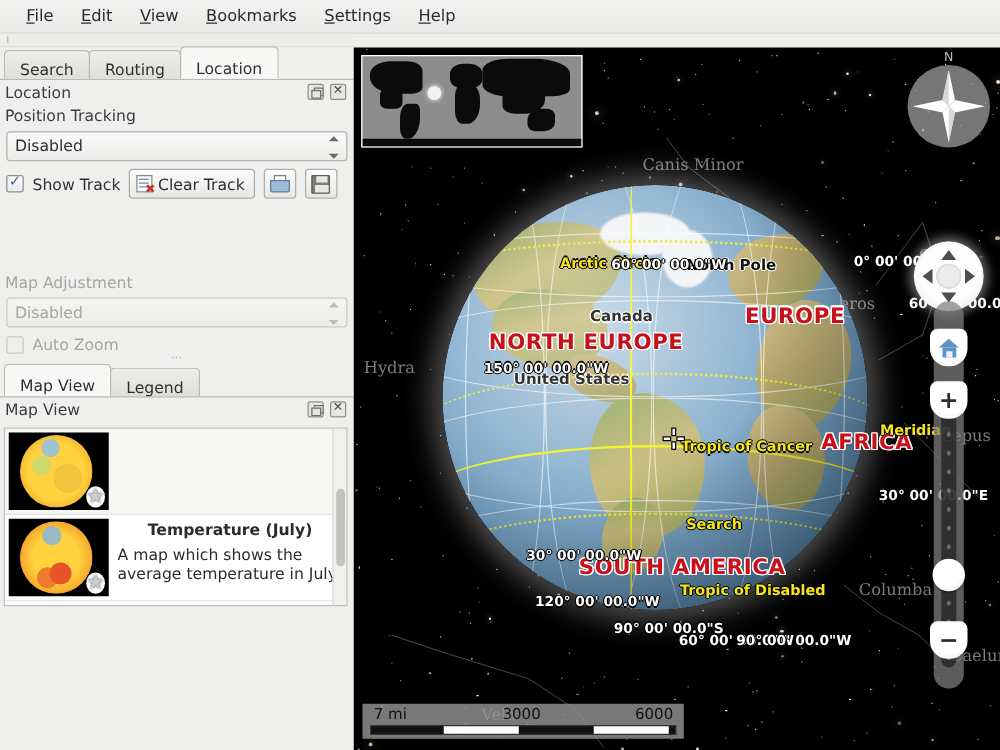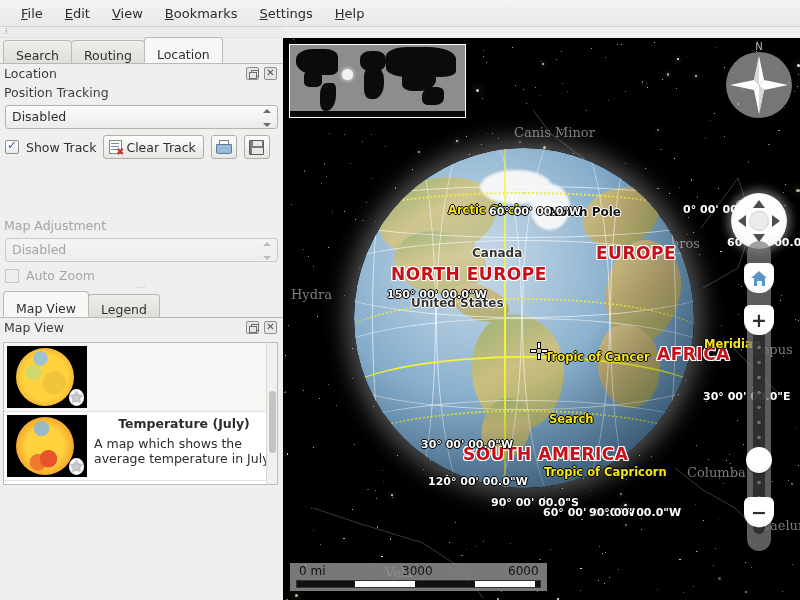--- a/index.html
+++ b/index.html
@@ -981,21 +981,21 @@
         <div class="lbl cont-name" style="left:108px;top:226px">NORTH EUROPE</div>
         <div class="lbl cont-name" style="left:313px;top:205px">EUROPE</div>
         <div class="lbl cont-name" style="left:374px;top:306px">AFRICA</div>
         <div class="lbl cont-name" style="left:180px;top:406px">SOUTH AMERICA</div>
         <div class="lbl country" style="left:189px;top:208px">Canada</div>
         <div class="lbl country" style="left:128px;top:258px">United States</div>
         <div class="lbl place" style="left:266px;top:167px">North Pole</div>
         <div class="lbl yellow" style="left:165px;top:165px">Arctic Circle</div>
         <div class="lbl yellow" style="left:262px;top:312px">Tropic of Cancer</div>
         <div class="lbl yellow" style="left:266px;top:374px">Search</div>
-        <div class="lbl yellow" style="left:261px;top:427px">Tropic of Capricorn</div>
+        <div class="lbl yellow" style="left:261px;top:427px">Tropic of Disabled</div>
         <div class="lbl yellow" style="left:421px;top:299px">Meridian</div>
         <div class="lbl coord" style="left:400px;top:165px">0° 00' 00.0"N</div>
         <div class="lbl coord" style="left:444px;top:198px">60° 00' 00.0"E</div>
         <div class="lbl coord" style="left:206px;top:167px">60° 00' 00.0"W</div>
         <div class="lbl coord" style="left:104px;top:250px">150° 00' 00.0"W</div>
         <div class="lbl coord" style="left:420px;top:352px">30° 00' 00.0"E</div>
         <div class="lbl coord" style="left:138px;top:400px">30° 00' 00.0"W</div>
         <div class="lbl coord" style="left:145px;top:437px">120° 00' 00.0"W</div>
         <div class="lbl coord" style="left:208px;top:458px">90° 00' 00.0"S</div>
         <div class="lbl coord" style="left:260px;top:468px">60° 00' 00.0"W</div>
@@ -1042,21 +1042,21 @@
         </div>
         <div class="zhandle" style="top:198px"></div>
         <div class="zbtn" style="top:248px">
           <span>−</span>
         </div>
       </div>
     </div>
 
     <div class="scalebar">
       <div class="scalenums">
-        <span style="left:9px">0 mi</span>
+        <span style="left:9px">7 mi</span>
         <span style="left:112px">3000</span>
         <span style="left:218px">6000</span>
       </div>
       <div class="scalestrip">
         <i style="left:58px;width:60px"></i>
         <i style="left:178px;width:60px"></i>
       </div>
     </div>
 
   </div>

